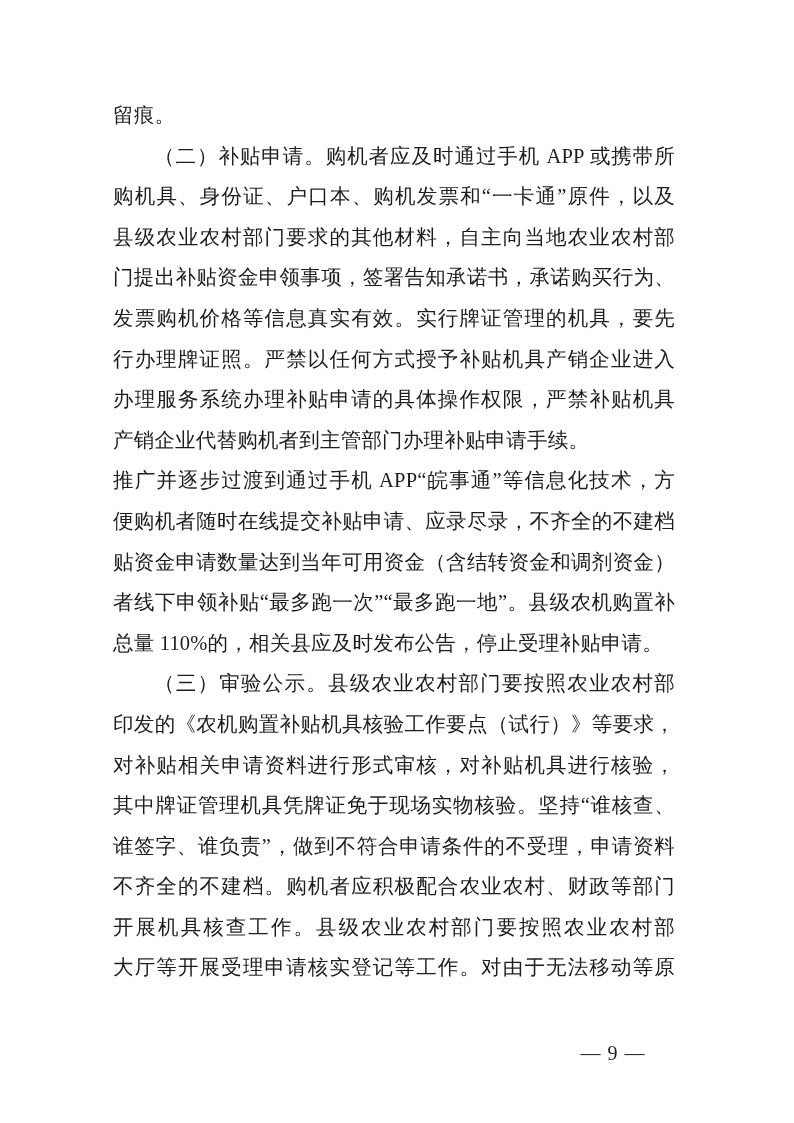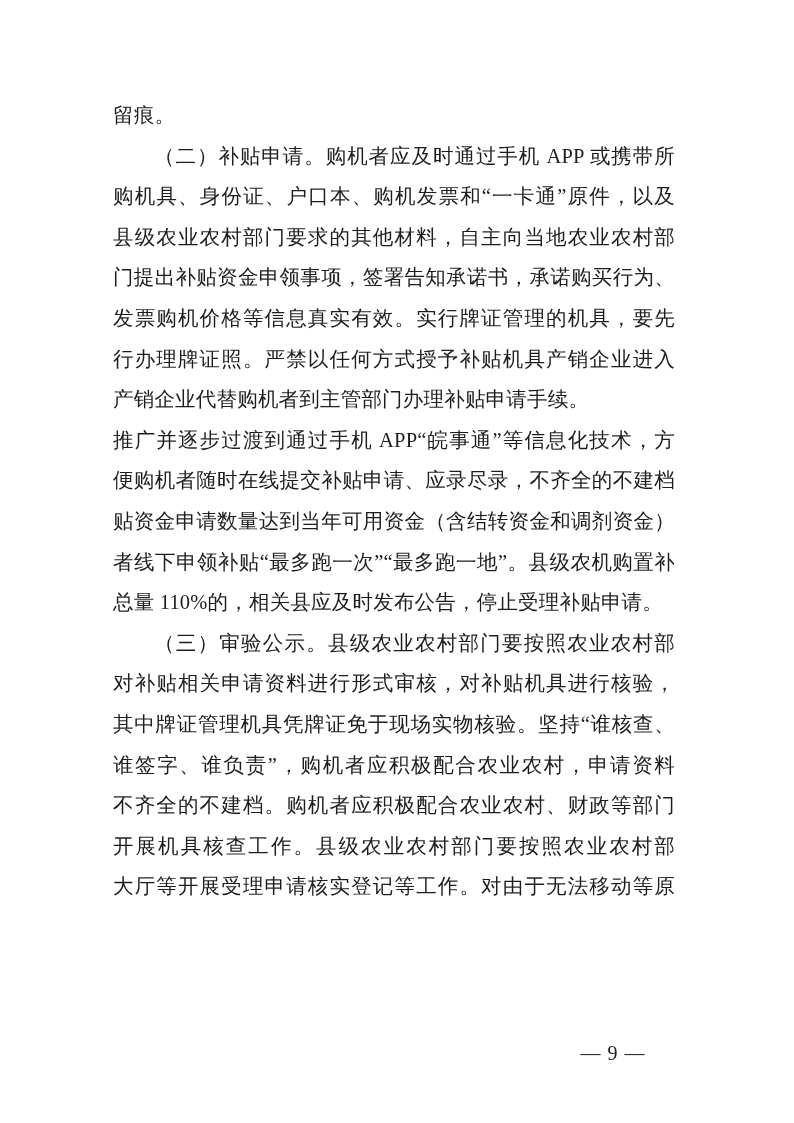--- a/index.html
+++ b/index.html
@@ -55,28 +55,30 @@
 
 <div class="page">
   <div class="content">
     <div class="line para-end">留痕。</div>
     <div class="line indent">（二）补贴申请。购机者应及时通过手机 APP 或携带所</div>
     <div class="line">购机具、身份证、户口本、购机发票和“一卡通”原件，以及</div>
     <div class="line">县级农业农村部门要求的其他材料，自主向当地农业农村部</div>
     <div class="line">门提出补贴资金申领事项，签署告知承诺书，承诺购买行为、</div>
     <div class="line">发票购机价格等信息真实有效。实行牌证管理的机具，要先</div>
     <div class="line">行办理牌证照。严禁以任何方式授予补贴机具产销企业进入</div>
+    <div class="line">办理服务系统办理补贴申请的具体操作权限，严禁补贴机具</div>
     <div class="line para-end">产销企业代替购机者到主管部门办理补贴申请手续。</div>
     <div class="line">推广并逐步过渡到通过手机 APP“皖事通”等信息化技术，方</div>
     <div class="line">便购机者随时在线提交补贴申请、应录尽录，不齐全的不建档</div>
     <div class="line">贴资金申请数量达到当年可用资金（含结转资金和调剂资金）</div>
     <div class="line">者线下申领补贴“最多跑一次”“最多跑一地”。县级农机购置补</div>
     <div class="line para-end">总量 110%的，相关县应及时发布公告，停止受理补贴申请。</div>
     <div class="line indent">（三）审验公示。县级农业农村部门要按照农业农村部</div>
+    <div class="line">印发的《农机购置补贴机具核验工作要点（试行）》等要求，</div>
     <div class="line">对补贴相关申请资料进行形式审核，对补贴机具进行核验，</div>
     <div class="line">其中牌证管理机具凭牌证免于现场实物核验。坚持“谁核查、</div>
-    <div class="line">谁签字、谁负责”，购机者应积极配合农业农村，申请资料</div>
+    <div class="line">谁签字、谁负责”，做到不符合申请条件的不受理，申请资料</div>
     <div class="line">不齐全的不建档。购机者应积极配合农业农村、财政等部门</div>
     <div class="line">开展机具核查工作。县级农业农村部门要按照农业农村部</div>
     <div class="line">大厅等开展受理申请核实登记等工作。对由于无法移动等原</div>
   </div>
   <div class="page-number">— 9 —</div>
 </div>
 
 </body></html>

